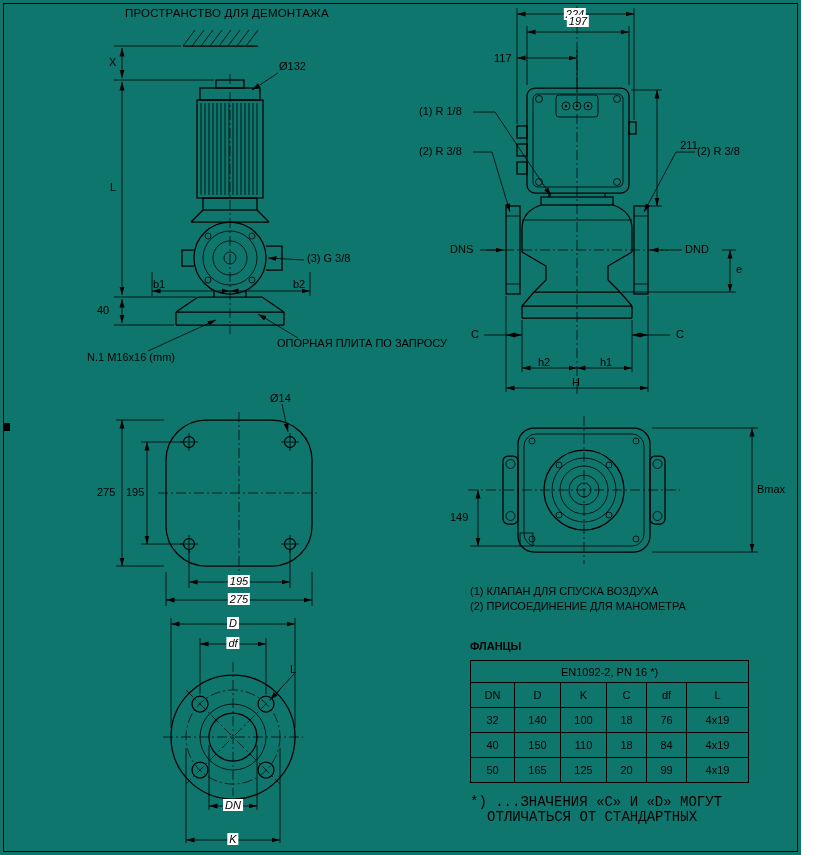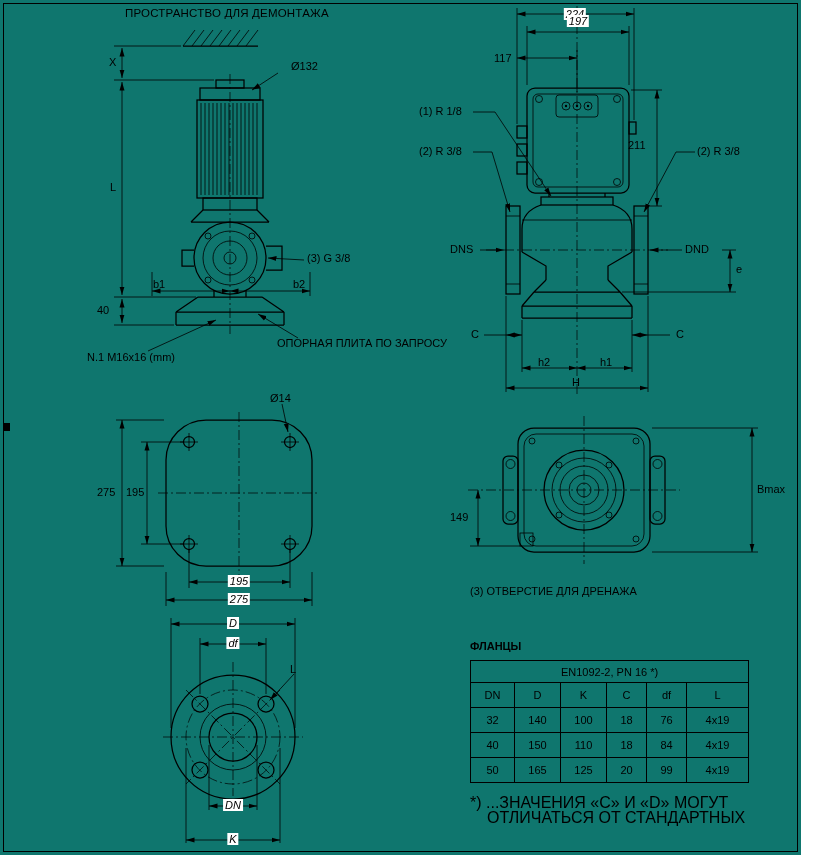--- a/index.html
+++ b/index.html
@@ -11,30 +11,30 @@
   .obj  { stroke:#000; stroke-width:1.25; fill:none; }
   .obj2 { stroke:#000; stroke-width:0.8;  fill:none; }
   .thin { stroke:#000; stroke-width:0.8;  fill:none; }
   .cl   { stroke:#000; stroke-width:0.7;  fill:none; stroke-dasharray:10 3 2 3; }
   .dim  { stroke:#000; stroke-width:0.8;  fill:none; marker-start:url(#arr); marker-end:url(#arr); }
   .ldr  { stroke:#000; stroke-width:0.8;  fill:none; marker-end:url(#arr); }
 
   .lbl { position:absolute; font-size:11px; line-height:12px; color:#000; white-space:nowrap; }
   .ctr { transform:translateX(-50%);font-style:italic; }
   .bg  { background:#fff; padding:0 2px; }
-  .rt  { width:26px; text-align:left; }
+  .rt  { width:26px; text-align:center;margin-left:48px; }
   .ttl { font-size:11.5px; letter-spacing:0.2px; }
   .bold { font-weight:bold; }
 
   .notes { position:absolute; left:470px; top:584px; font-size:11px; line-height:15px; color:#000; }
   .ftable { position:absolute; left:470px; top:660px; width:278px; border-collapse:collapse;
             font-size:11px; color:#000; table-layout:fixed; }
   .ftable td { border:1px solid #000; text-align:center; vertical-align:middle; height:25px; padding:0; }
   .ftable td.hdr { height:22px; }
-  .foot { position:absolute; font-size:16px; color:#000; white-space:nowrap; }
+  .foot { position:absolute; font-size:14px; color:#000; white-space:nowrap;font-family:Liberation Mono, monospace; }
   .doccode { position:absolute; left:808px; top:840px; transform:rotate(-90deg);
              transform-origin:0 0; font-size:7.5px; color:#000; white-space:nowrap; }
 </style>
 </head>
 <body>
 
 <div class="page">
   <div class="frame"></div>
 
   <svg class="art" width="831" height="855" viewBox="0 0 831 855">
@@ -244,21 +244,21 @@
       <line class="thin" x1="257" y1="745" x2="257" y2="810"></line>
       <line class="dim" x1="209" y1="806" x2="257" y2="806"></line>
       <line class="thin" x1="186" y1="748" x2="186" y2="843"></line>
       <line class="thin" x1="280" y1="748" x2="280" y2="843"></line>
       <line class="dim" x1="186" y1="840" x2="280" y2="840"></line>
     </g>
   </svg>
 
   <span class="lbl ttl" style="left:125px; top:7px">ПРОСТРАНСТВО ДЛЯ ДЕМОНТАЖА</span>
   <span class="lbl" style="left:109px; top:56px">X</span>
-  <span class="lbl" style="left:291px; top:60px">Ø132</span>
+  <span class="lbl" style="left:279px; top:60px">Ø132</span>
   <span class="lbl" style="left:110px; top:181px">L</span>
   <span class="lbl" style="left:307px; top:252px">(3) G 3/8</span>
   <span class="lbl" style="left:153px; top:278px">b1</span>
   <span class="lbl" style="left:293px; top:278px">b2</span>
   <span class="lbl" style="left:97px;  top:304px">40</span>
   <span class="lbl" style="left:277px; top:337px">ОПОРНАЯ ПЛИТА ПО ЗАПРОСУ</span>
   <span class="lbl" style="left:87px;  top:351px">N.1 M16x16 (mm)</span>
 
   <span class="lbl ctr bg" style="left:575px; top:8px">224</span>
   <span class="lbl ctr bg" style="left:578px; top:15px">197</span>
@@ -285,21 +285,22 @@
   <span class="lbl" style="left:450px; top:511px">149</span>
   <span class="lbl" style="left:757px; top:483px">Bmax</span>
 
   <span class="lbl ctr bg" style="left:233px; top:617px">D</span>
   <span class="lbl ctr bg" style="left:233px; top:637px">df</span>
   <span class="lbl" style="left:290px; top:663px">L</span>
   <span class="lbl ctr bg" style="left:233px; top:799px">DN</span>
   <span class="lbl ctr bg" style="left:233px; top:833px">K</span>
 
   <div class="notes">
-    <div>(3) ОТВЕРСТИЕ ДЛЯ ДРЕНАЖА</div>
+    <div>(1) КЛАПАН ДЛЯ СПУСКА ВОЗДУХА</div>
+    <div>(2) ПРИСОЕДИНЕНИЕ ДЛЯ МАНОМЕТРА</div>
   </div>
 
   <span class="lbl bold" style="left:470px; top:640px; width:278px; ">ФЛАНЦЫ</span>
 
   <table class="ftable">
     <colgroup>
       <col style="width:44px">
         <col style="width:46px">
         <col style="width:46px">
       <col style="width:40px">

